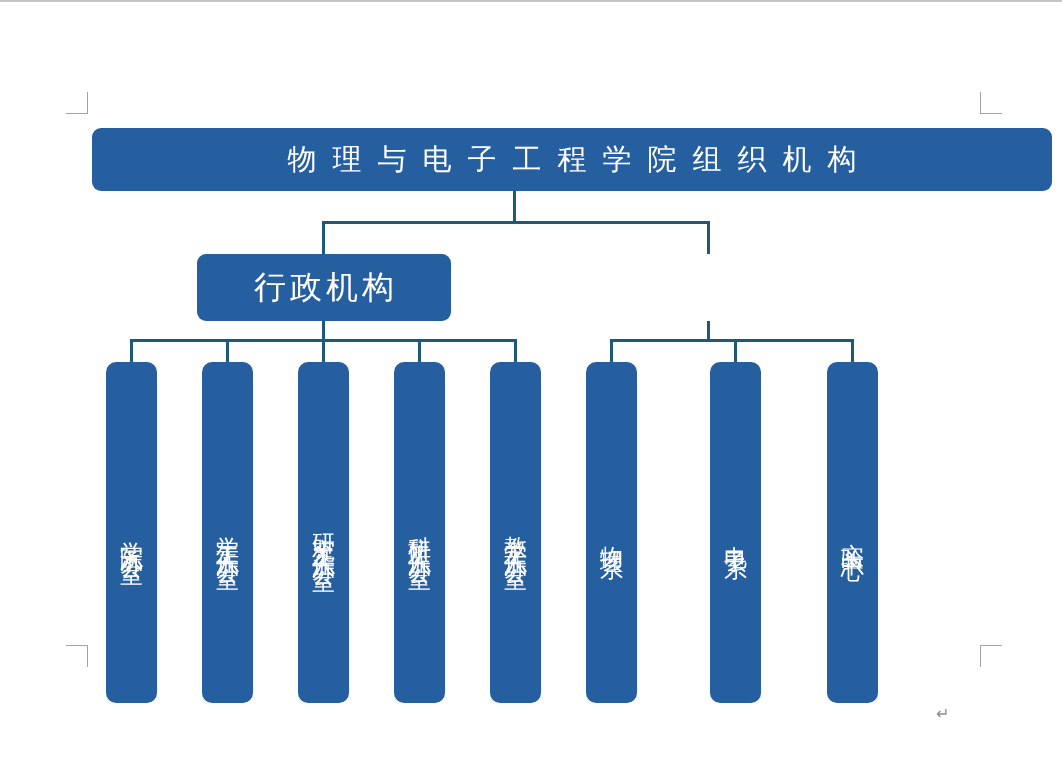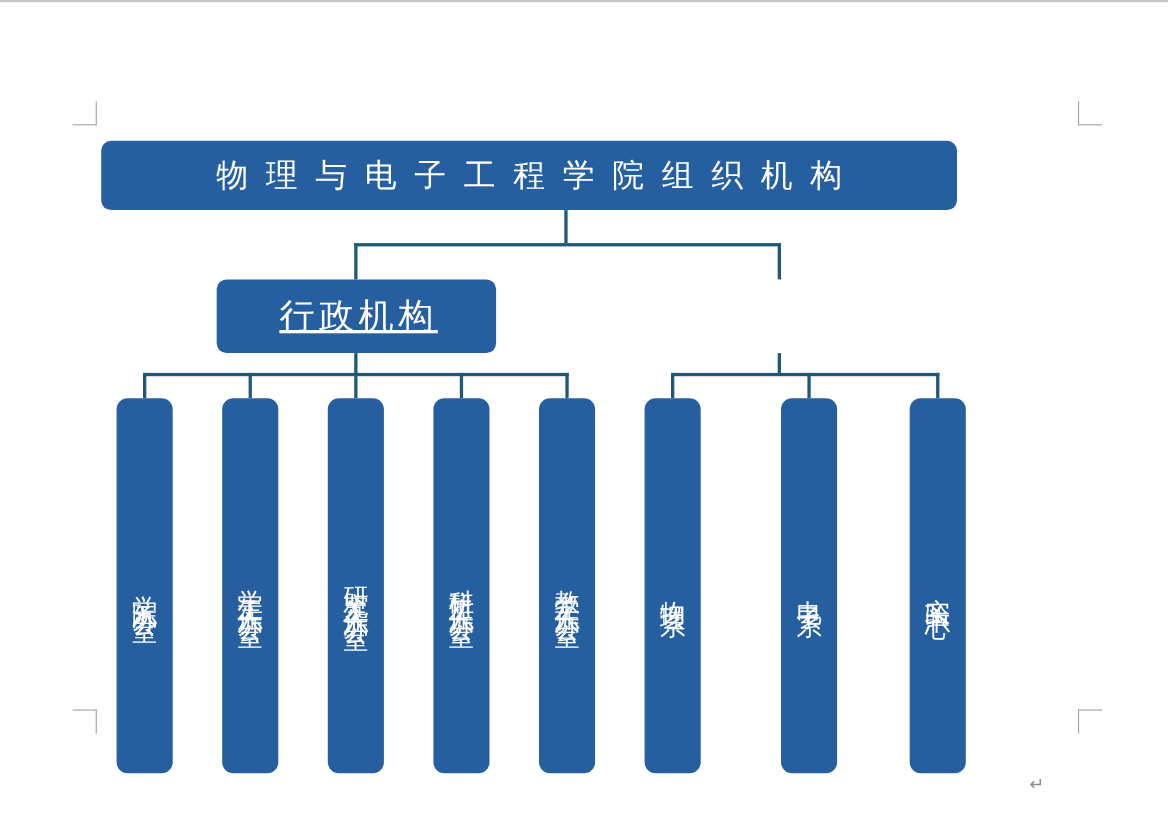--- a/index.html
+++ b/index.html
@@ -31,25 +31,25 @@
   .crop.br{left:980px;top:645px;border-left:1px solid var(--crop-mark);border-top:1px solid var(--crop-mark);}
   
   .box{
     position:absolute;
     background:var(--box-fill);
     color:var(--box-text);
     display:flex;align-items:center;justify-content:center;
     border-radius:9px;
     box-sizing:border-box;
   }
-  .title-box{left:92px;top:128px;width:778px;height:63px;font-size:29px;letter-spacing:16px;}
+  .title-box{left:92px;top:128px;width:960px;height:63px;font-size:29px;letter-spacing:16px;}
   .title-box span{margin-right:-16px;white-space:nowrap;}
   .branch-box{top:254px;width:254px;height:67px;font-size:32px;letter-spacing:4px;}
   .branch-box span{margin-right:-4px;white-space:nowrap;}
-  .branch-box.admin{left:197px;text-decoration:underline;}
+  .branch-box.admin{left:197px;}
   .branch-box.teach{left:584px;}
   .vbox{top:362px;width:51px;height:341px;border-radius:10px;font-size:23px;}
   .vbox span{
     writing-mode:vertical-rl;
     text-orientation:upright;
     letter-spacing:5px;
     margin-bottom:-5px;
     line-height:1;
     white-space:nowrap;
   }

